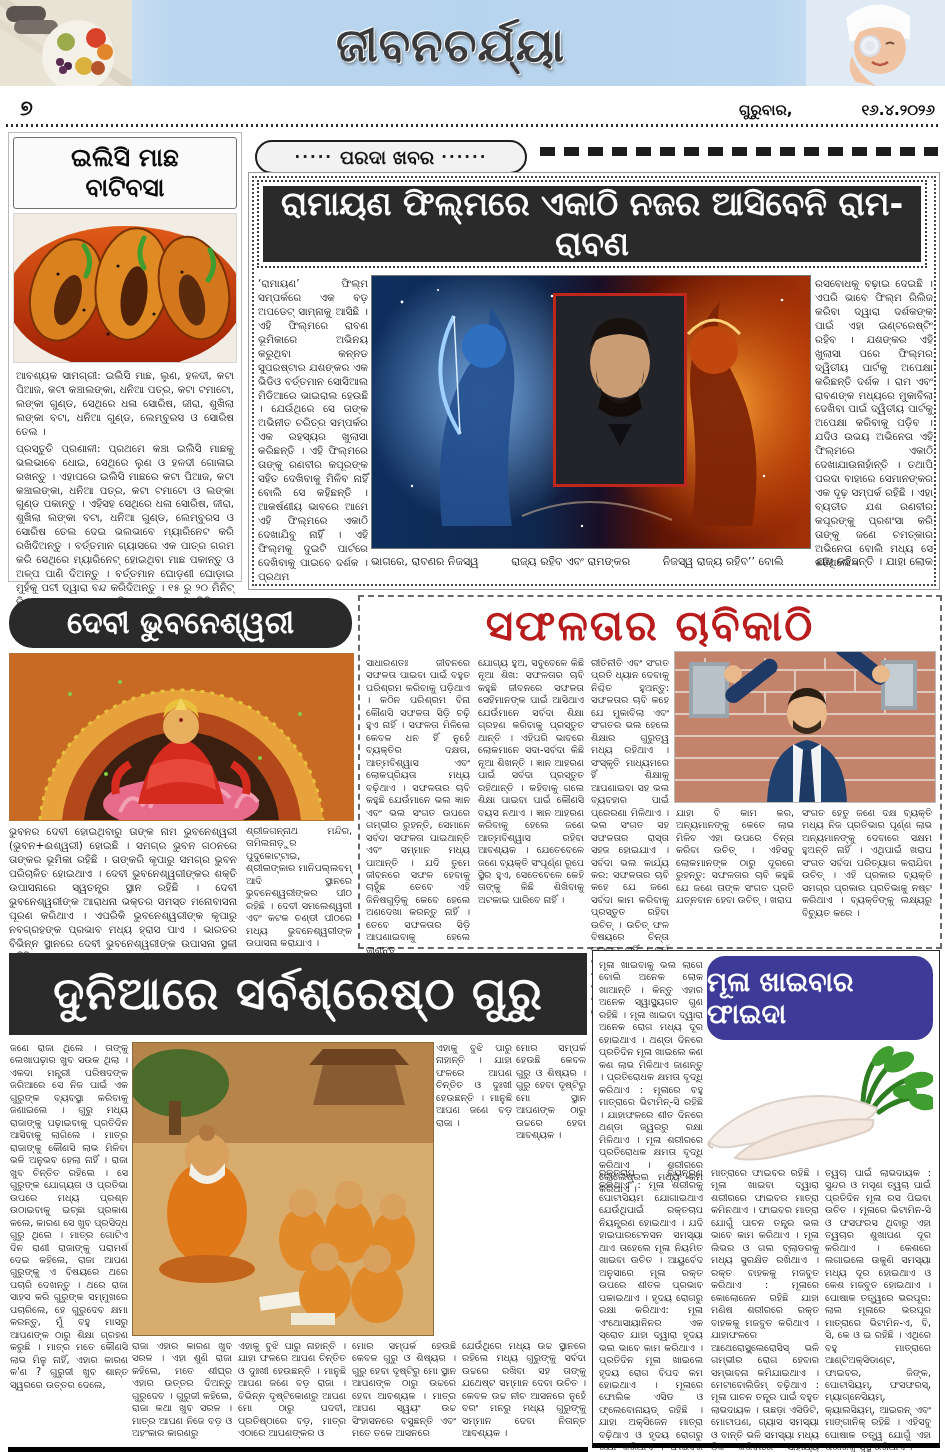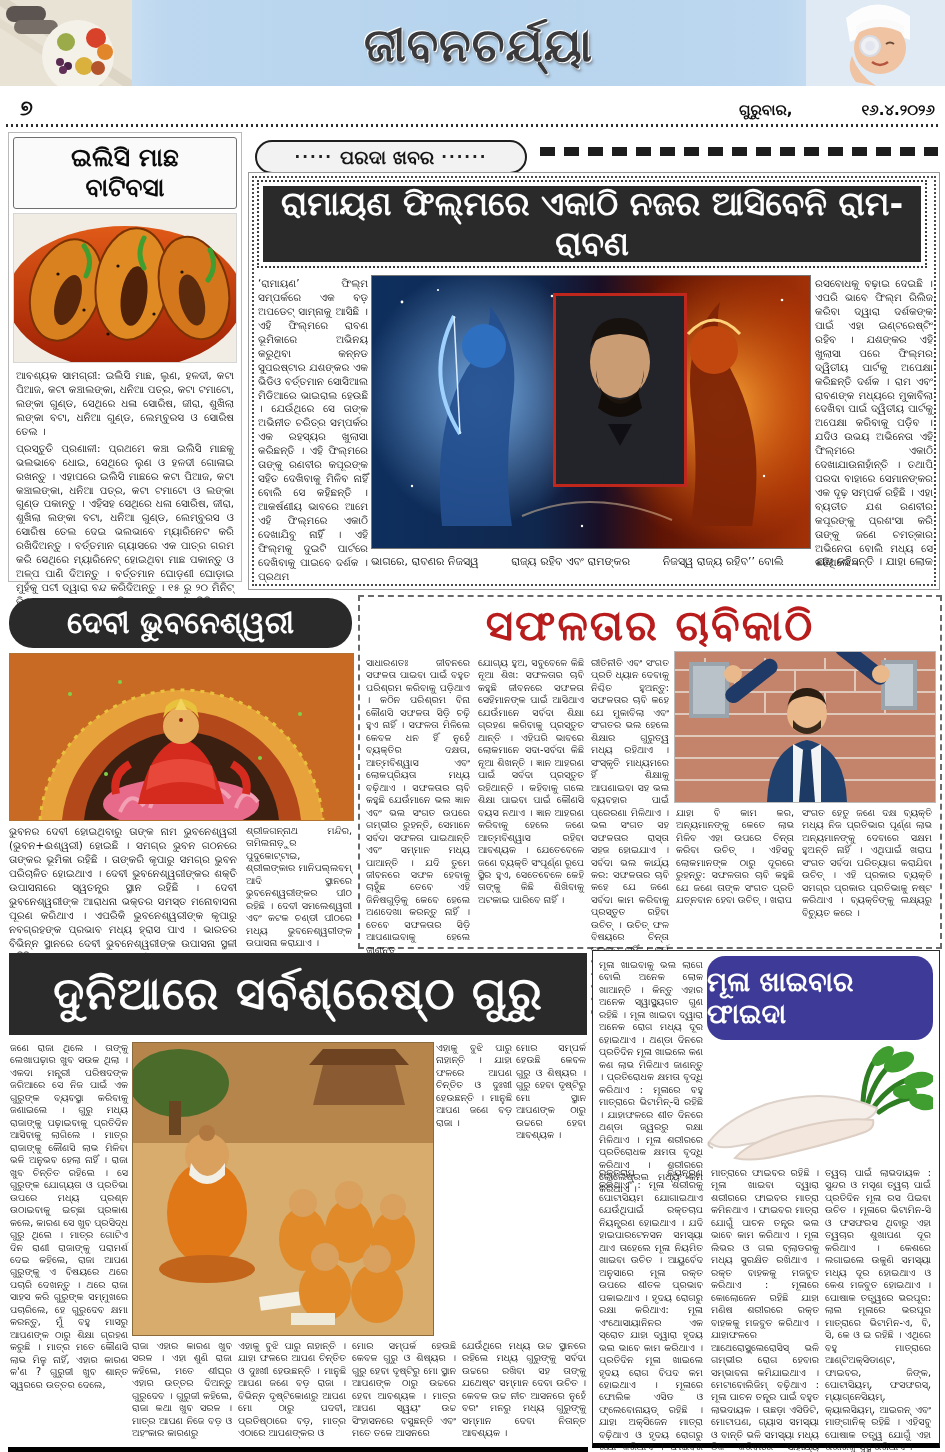--- a/index.html
+++ b/index.html
@@ -11,21 +11,21 @@
   .photo{overflow:hidden;}
   .photo svg{display:block;width:100%;height:100%;}
   .body-text{font-size:10.4px;line-height:1.34;text-align:justify;color:#101010;word-break:break-word;}
   .body-text.sm{font-size:9.6px;line-height:1.3;}
   .black-bar{background:#2b2a2a;color:#ffffff;display:flex;align-items:center;justify-content:center;font-weight:bold;}
   
   .masthead{left:0;top:8;width:945px;height:86px;
     background:linear-gradient(90deg,#eef4fb 0%,#bcd7ef 18%,#b7d4ee 50%,#bcd7ef 82%,#e4eff9 100%);}
   .masthead-title{left:0;top:18px;width:901px;text-align:center;
     font-size:46px;font-weight:bold;color:#3a3a3c;letter-spacing:1px;
-    text-shadow:1px 1px 0 #ffffff,-1px -1px 0 #ffffff,2px 3px 3px #7f8a94;margin-left:28px;}
+    text-shadow:1px 1px 0 #ffffff,-1px -1px 0 #ffffff,2px 3px 3px #7f8a94;}
   .pageno{left:20px;top:96px;font-size:21px;font-weight:bold;color:#111;}
   .dateline{right:10px;top:101px;font-size:15px;font-weight:bold;display:flex;gap:69px;}
   .dotted-rule{left:6px;top:124px;width:933px;height:3px;
     background:repeating-linear-gradient(90deg,#2e2e2e 0 2px,transparent 2px 5px);}
   
   .fish-box{left:8px;top:132px;width:232px;height:448px;border:1px solid #b9b9b9;background:#fff;}
   .fish-headline{margin:4px;border:1px solid #6f6f6f;border-radius:3px;background:#fafafa;
     font-size:25px;font-weight:bold;text-align:center;padding:5px 16px;color:#0b0b0b;}
   .fish-photo{margin:0 4px;height:148px;border:1px solid #d6d6d6;}
   .fish-text{margin:6px 7px 0 7px;}

